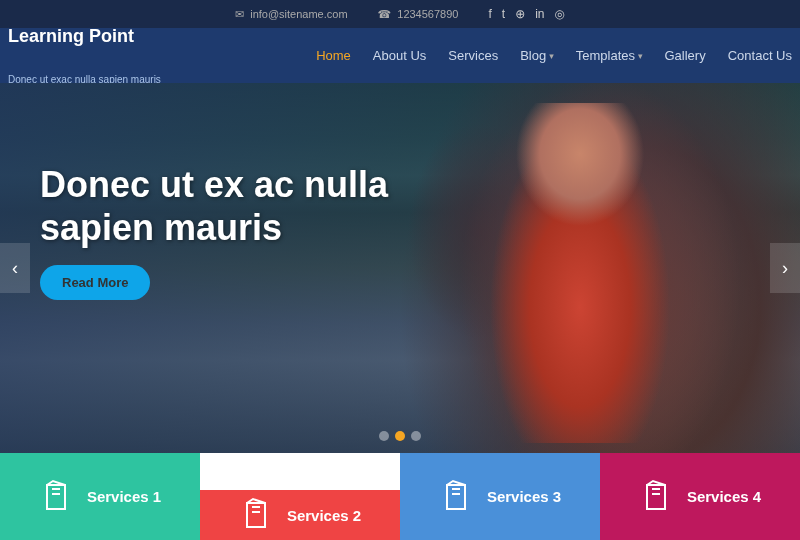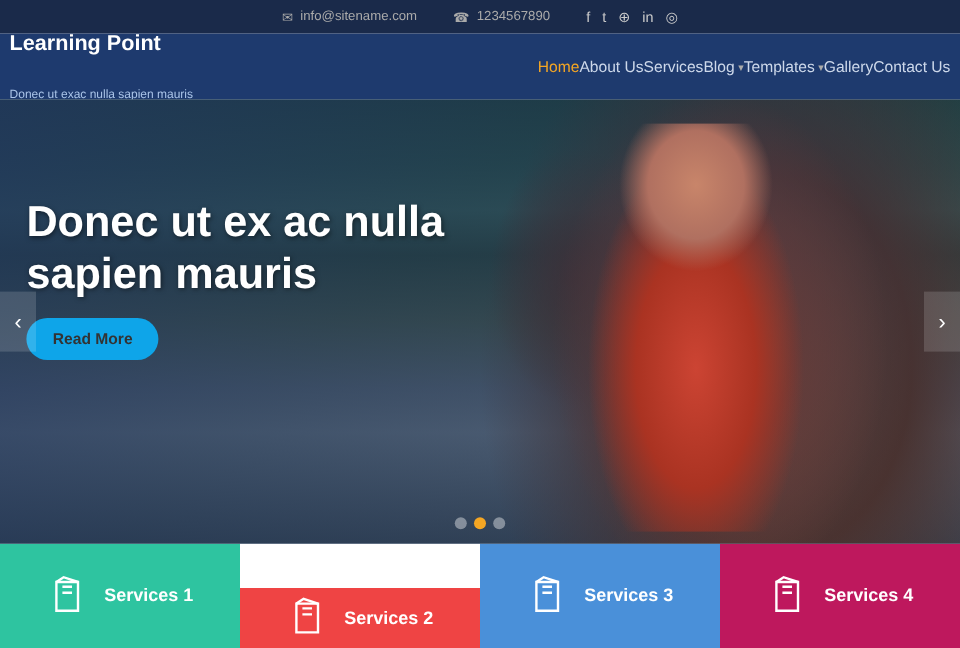--- a/index.html
+++ b/index.html
@@ -51,20 +51,21 @@
       color: #fff;
     }
     .brand-subtitle {
       font-size: 10px;
       color: #aac4e8;
       margin-top: 27px;
     }
     .nav-links {
       display: flex;
       align-items: center;
+      gap: 22px;
       margin-left: auto;
     }
     .nav-link {
       color: #cdd8ea;
       font-size: 13px;
       cursor: pointer;
       text-decoration: none;
       white-space: nowrap;
     }
     .nav-link.active {
@@ -115,21 +116,21 @@
       top: 20px;
       width: 280px;
       height: 340px;
       background:
         radial-gradient(ellipse 80px 90px at 50% 15%, #c8856a 0%, #b07060 50%, transparent 80%),
         radial-gradient(ellipse 100px 200px at 50% 60%, #cc4433 0%, #aa3322 50%, transparent 90%);
       z-index: 1;
     }
     .hero-content {
       position: absolute;
-      left: 22px;
+      left: 40px;
       top: 80px;
       z-index: 2;
       max-width: 420px;
     }
     .hero-title {
       font-size: 36px;
       font-weight: bold;
       color: #fff;
       line-height: 1.2;
       margin-bottom: 16px;

